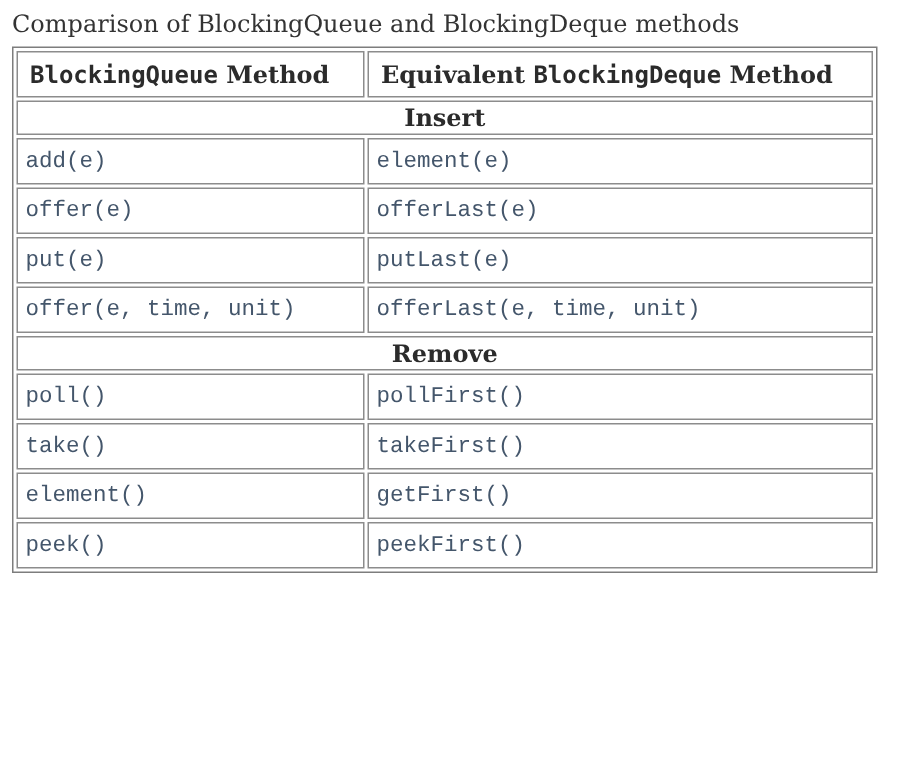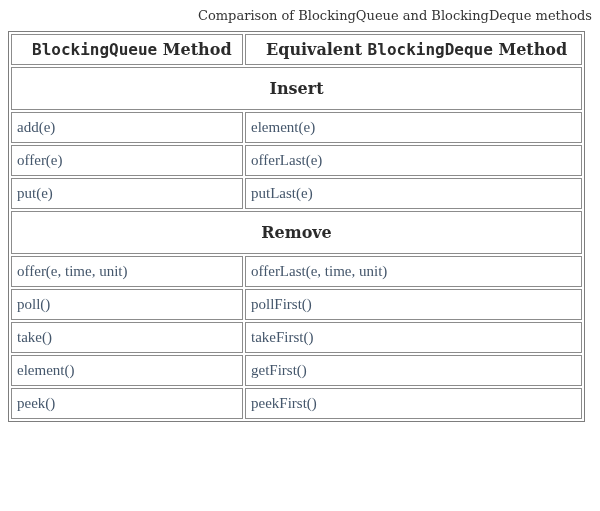--- a/index.html
+++ b/index.html
@@ -8,23 +8,23 @@
     background: #ffffff;
   }
   body {
     width: 600px;
     height: 511px;
     font-family: "DejaVu Serif", serif;
     box-sizing: border-box;
     padding: 5px 8px;
   }
   .page-title {
-    text-align: right;
+    text-align: left;
     font-family: "DejaVu Serif", serif;
-    font-size: 13px;
+    font-size: 16px;
     color: #333333;
     line-height: 22px;
     margin: 0 0 4px 0;
   }
   table.compare {
     width: 577px;
     table-layout: fixed;
     border-collapse: separate;
     border-spacing: 2px;
     border: 1px solid #7d7d7d;
@@ -32,42 +32,42 @@
   }
   td {
     border: 1px solid #8c8c8c;
     overflow: hidden;
     white-space: nowrap;
   }
   td.th {
     font-size: 16px;
     font-weight: bold;
     color: #2b2b2b;
-    padding: 4px 20px;
+    padding: 4px 8px;
     line-height: 21px;
   }
   .th .seg-serif {
     font-family: "DejaVu Serif", serif;
     font-weight: bold;
   }
   .th .seg-mono {
     font-family: "DejaVu Sans Mono", monospace;
     font-weight: bold;
   }
   td.section {
     text-align: center;
     font-family: "DejaVu Serif", serif;
     font-size: 16px;
     font-weight: bold;
     color: #2b2b2b;
-    padding: 10px 4px;
+    padding: 0 4px;
     line-height: 21px;
   }
   td.code {
-    font-family: Liberation Serif, serif;
+    font-family: Liberation Mono, monospace;
     font-size: 15px;
     color: #44566b;
     padding: 5px 5px;
     line-height: 19px;
   }
 </style>
 </head>
 <body>
 
 <div class="page-title">Comparison of BlockingQueue and BlockingDeque methods</div>
@@ -93,26 +93,26 @@
   </tr>
   <tr>
     <td class="code">offer(e)</td>
     <td class="code">offerLast(e)</td>
   </tr>
   <tr>
     <td class="code">put(e)</td>
     <td class="code">putLast(e)</td>
   </tr>
   <tr>
-    <td class="section" colspan="2">Remove</td>
+    <td class="code">offer(e, time, unit)</td>
+    <td class="code">offerLast(e, time, unit)</td>
   </tr>
 
   <tr>
-    <td class="code">offer(e, time, unit)</td>
-    <td class="code">offerLast(e, time, unit)</td>
+    <td class="section" colspan="2">Remove</td>
   </tr>
   <tr>
     <td class="code">poll()</td>
     <td class="code">pollFirst()</td>
   </tr>
   <tr>
     <td class="code">take()</td>
     <td class="code">takeFirst()</td>
   </tr>
 

